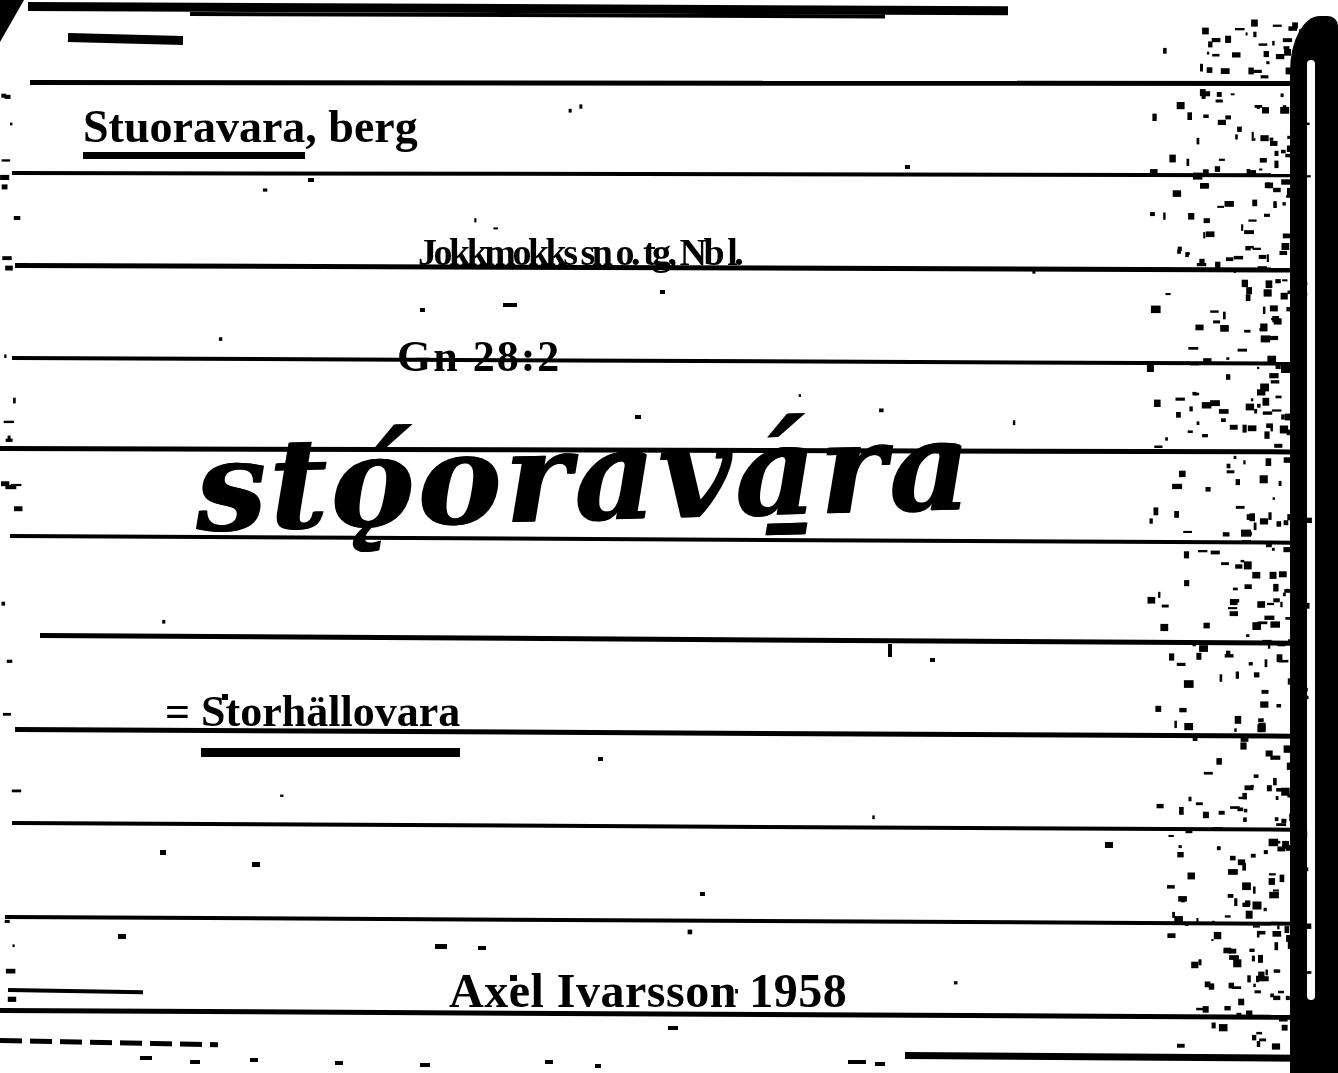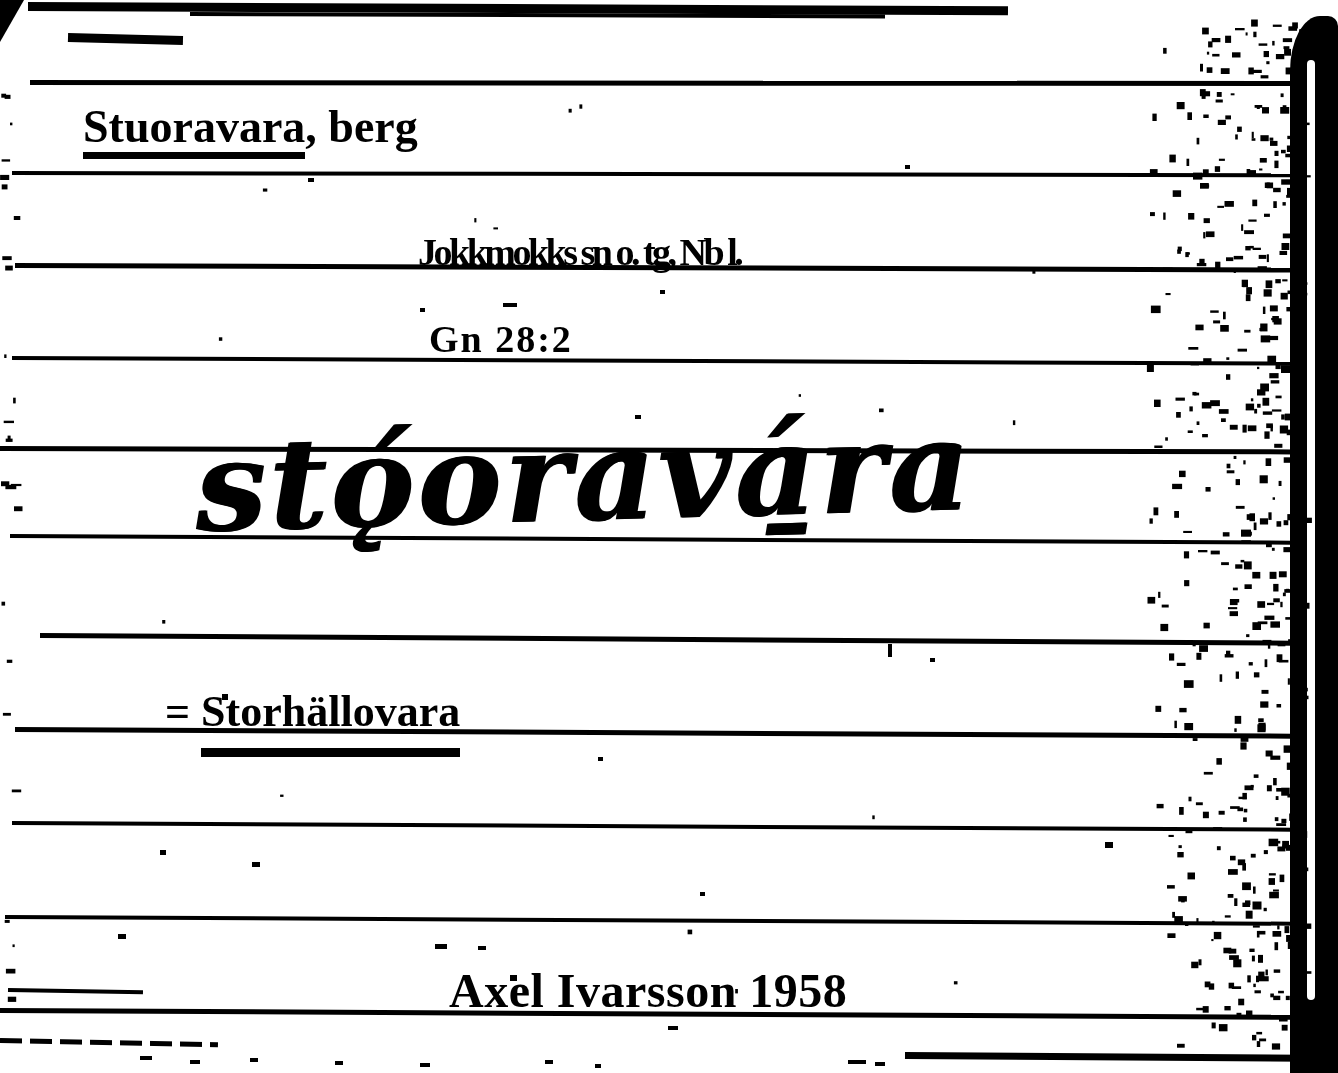--- a/index.html
+++ b/index.html
@@ -7,21 +7,21 @@
     position:relative;width:1338px;height:1073px;background:#ffffff;
     overflow:hidden;font-family:"Liberation Sans",sans-serif;
   }
   .txt{
     position:absolute;color:#000;line-height:1;white-space:pre;
     font-family:Liberation Serif, serif;font-weight:700;
   }
   .headword-line{left:83px;top:104px;font-size:46px;}
   .u{display:inline-block;border-bottom:7px solid #000;padding-bottom:2px;}
   .district{left:389px;top:233px;font-size:38px;letter-spacing:-3.5px;margin-left:29px;}
-  .mapref{left:397px;top:320px;font-size:38px;letter-spacing:2px;margin-left:32px;}
+  .mapref{left:397px;top:335px;font-size:44px;letter-spacing:2px;}
   .hand{
     position:absolute;left:193px;top:424px;color:#000;line-height:1;white-space:pre;
     font-family:"DejaVu Serif",serif;font-style:italic;font-weight:700;font-size:126px;
     letter-spacing:3px;transform:rotate(-1.6deg);transform-origin:left top;
     text-shadow:1.5px 0 0 #000;
   }
   .crossref-line{left:165px;top:690px;font-size:44px;}
   .u2{display:inline-block;border-bottom:9px solid #000;padding-bottom:14px;}
   .attribution{left:449px;top:967px;font-size:48px;letter-spacing:0.5px;}
 

